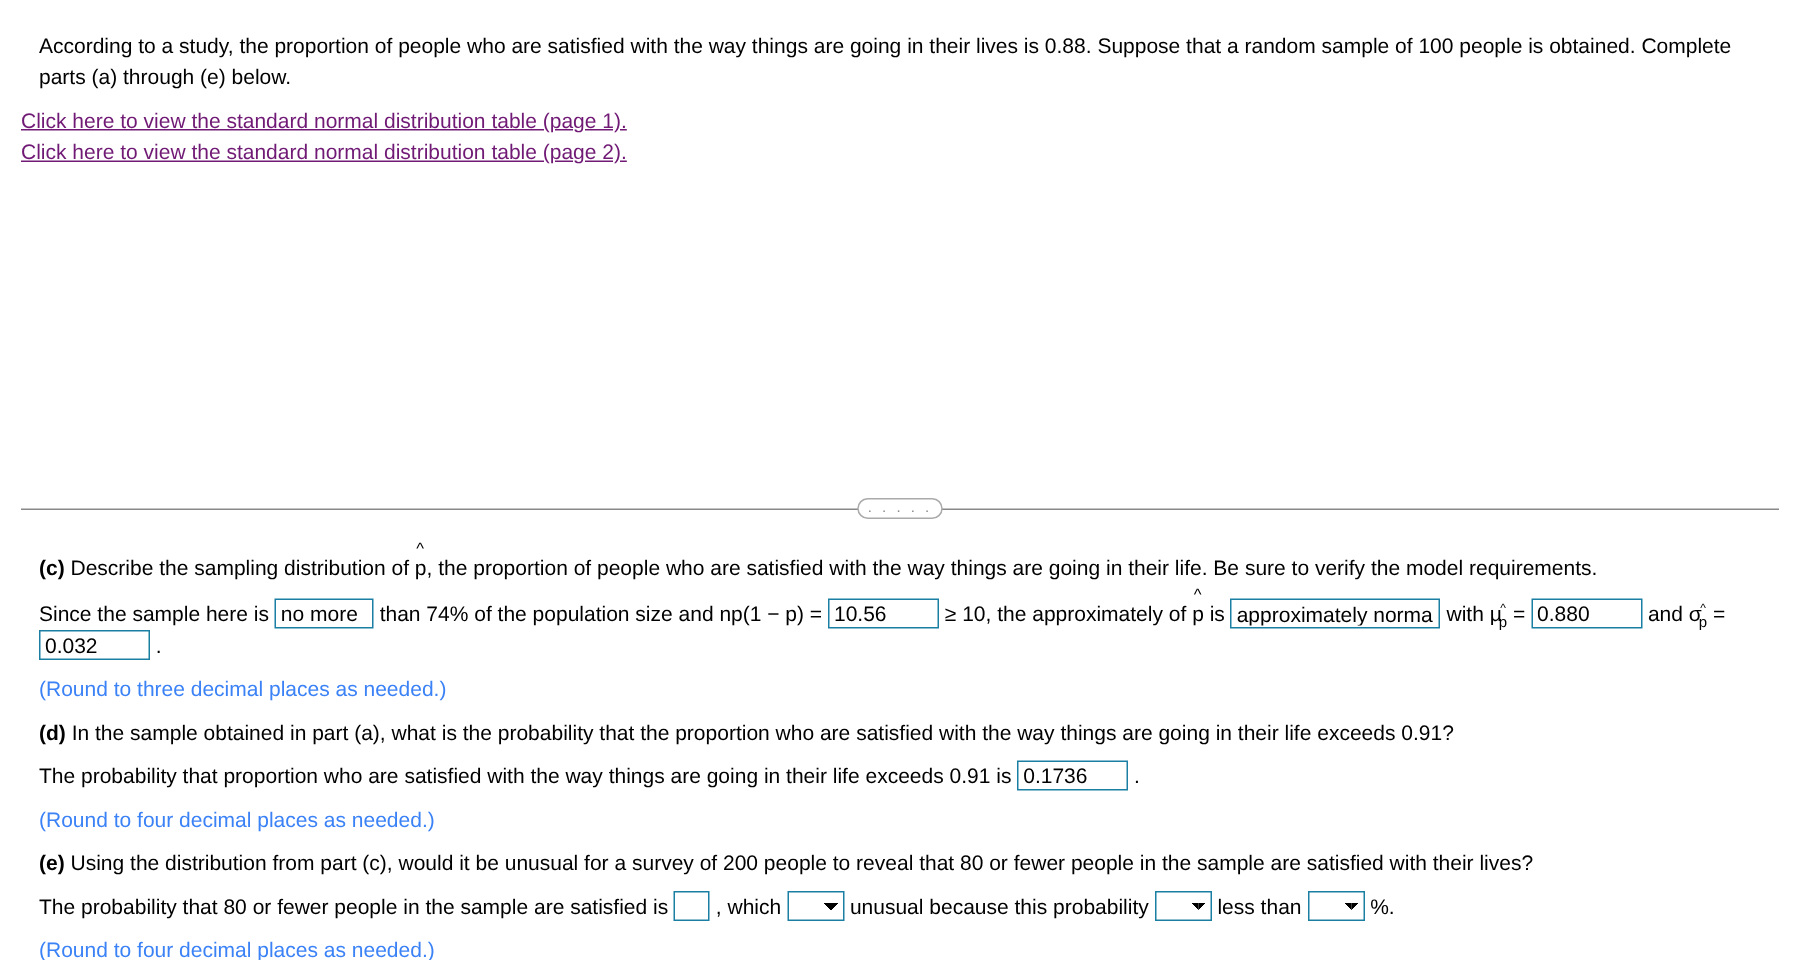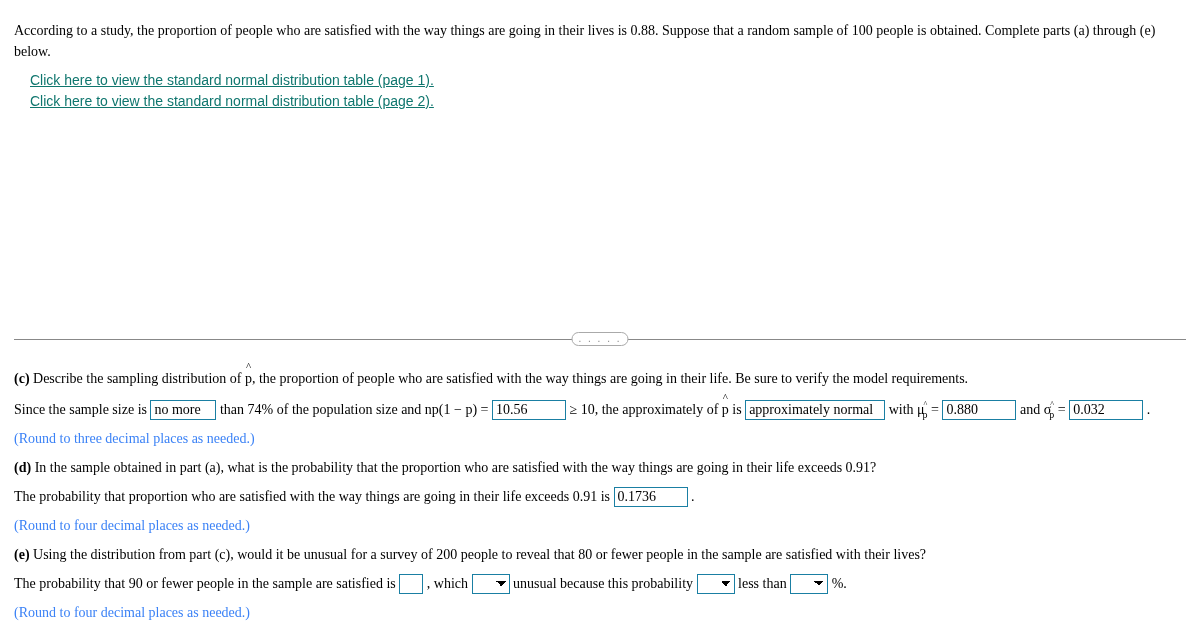--- a/index.html
+++ b/index.html
@@ -4,24 +4,23 @@
 <style>
   body {
     font-family: Arial, Helvetica, sans-serif;
     font-size: 14px;
     color: #000;
     margin: 0;
     padding: 12px 14px;
     line-height: 1.5;
   }
   a.link {
-    color: #0f766e;
+    color: #701a75;
     text-decoration: underline;
     cursor: pointer;
-    margin-left: 16px;
   }
   .divider-wrap {
     margin: 220px 0 20px 0;
     position: relative;
     height: 14px;
   }
   .divider-line {
     border: none;
     border-top: 1px solid #888;
     margin: 0;
@@ -60,21 +59,21 @@
     appearance: none;
     -webkit-appearance: none;
     padding-right: 18px;
     background-image: linear-gradient(45deg, transparent 50%, #000 50%),
                       linear-gradient(-45deg, transparent 50%, #000 50%);
     background-position: right 8px center, right 3px center;
     background-size: 5px 5px, 5px 5px;
     background-repeat: no-repeat;
     min-width: 38px;
   }
-  .para { margin: 8px 0; font-family: Liberation Serif, serif; }
+  .para { margin: 8px 12px; }
   .note { color: #3b82f6; }
   .phat {
     position: relative;
     display: inline-block;
     padding-top: 2px;
   }
   .phat::before {
     content: "^";
     position: absolute;
     top: -8px;
@@ -112,21 +111,21 @@
   <hr class="divider-line">
   <span class="divider-pill">. . . . .</span>
 </div>
 
 <div class="para">
   <b>(c)</b>
   <span>Describe the sampling distribution of </span><span class="phat">p</span><span>, the proportion of people who are satisfied with the way things are going in their life. Be sure to verify the model requirements.</span>
 </div>
 
 <div class="para">
-  <span>Since the sample size is </span>
+  <span>Since the sample here is </span>
   <input type="text" class="boxed-input" style="width: 66px;" value="no more">
   <span> than 74% of the population size and np(1 − p) = </span>
   <input type="text" class="boxed-input narrow" value="10.56" style="">
   <span> ≥ 10, the approximately of </span><span class="phat">p</span><span> is </span>
   <input type="text" class="boxed-input" style="width: 140px;" value="approximately normal">
   <span> with μ</span><span class="sub-phat">p</span><span> = </span>
   <input type="text" class="boxed-input narrow" value="0.880" style="">
   <span> and σ</span><span class="sub-phat">p</span><span> = </span>
   <input type="text" class="boxed-input narrow" value="0.032" style="">
   <span>.</span>
@@ -142,21 +141,21 @@
   <input type="text" class="boxed-input narrow" value="0.1736" style="">
   <span>.</span>
 </div>
 <div class="para note">(Round to four decimal places as needed.)</div>
 
 <div class="para">
   <b>(e)</b>
   <span>Using the distribution from part (c), would it be unusual for a survey of 200 people to reveal that 80 or fewer people in the sample are satisfied with their lives?</span>
 </div>
 <div class="para">
-  <span>The probability that 90 or fewer people in the sample are satisfied is </span>
+  <span>The probability that 80 or fewer people in the sample are satisfied is </span>
   <input type="text" class="boxed-input small" value="" style="">
   <span>, which </span>
   <select class="boxed-select"><option></option></select>
   <span> unusual because this probability </span>
   <select class="boxed-select"><option></option></select>
   <span> less than </span>
   <select class="boxed-select"><option></option></select>
   <span> %.</span>
 </div>
 <div class="para note">(Round to four decimal places as needed.)</div>

